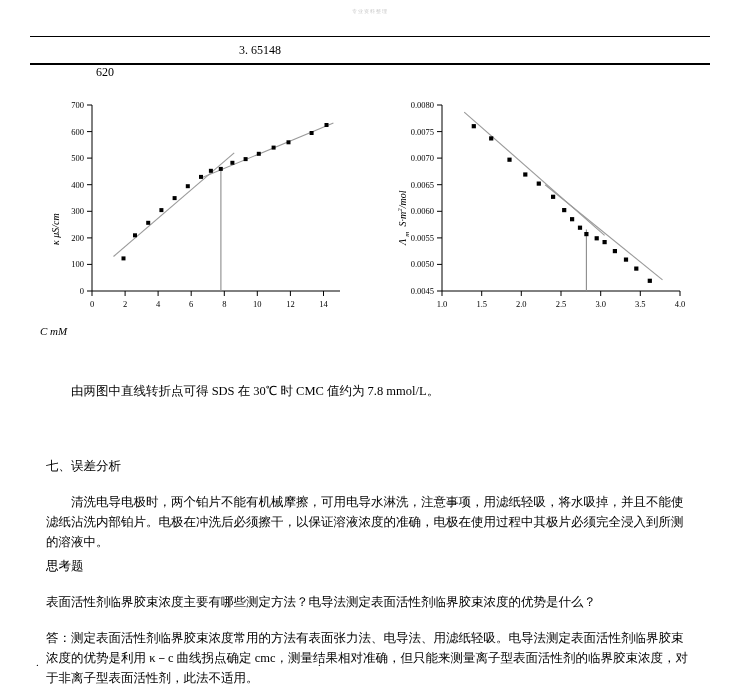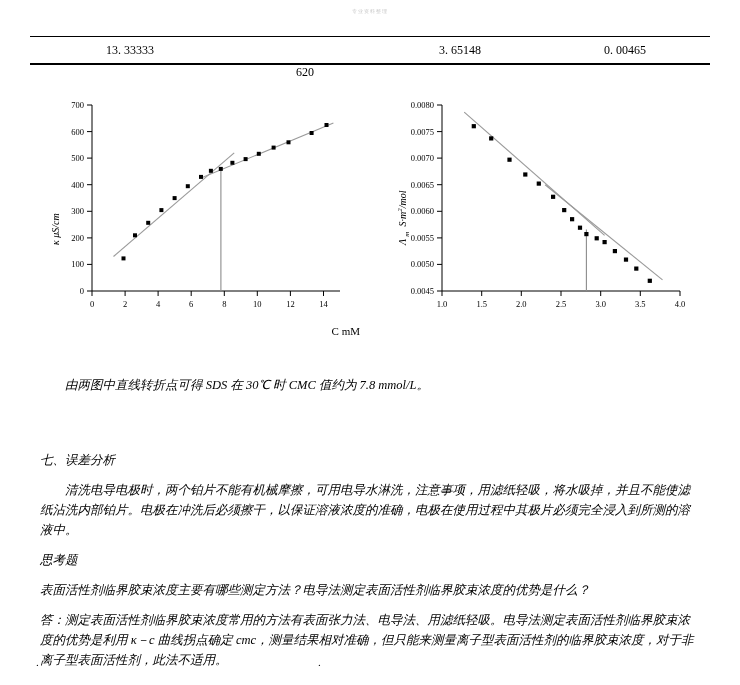--- a/index.html
+++ b/index.html
@@ -28,46 +28,44 @@
   .c2{width:150px;margin-top:44px;}
   .c3{width:160px;}
   .c4{width:170px;}
 
   
   .charts{position:absolute;top:95px;left:0;width:740px;height:240px;}
   .chart{position:absolute;top:0;}
   .chart-left{left:40px;}
   .chart-right{left:380px;}
   .axis-title{
-    font-size:11px;text-align:right;
+    font-style:italic;font-size:11px;text-align:left;
   }
   .ylab{
     position:absolute;font-size:10px;font-style:italic;
     transform:rotate(-90deg);transform-origin:left top;white-space:nowrap;
   }
   .ind2{text-indent:2em;}
   .blk{position:absolute;width:680px;left:30px;font-size:12.5px;line-height:20px;}
-  .blk p{margin:10px;font-style:italic;}
+  .blk p{margin:16px;}
 
   .dot{position:absolute;font-size:11px;color:#000;}
 </style>
 </head>
 <body>
 
 <div class="page">
 
   <div class="watermark">专业资料整理</div>
 
   <div class="tbl-wrap">
     <div class="tbl-rule"></div>
     <div class="tbl-row">
-      <div class="tbl-cell c1">13. 33333</div>
       <div class="tbl-cell c2">620</div>
       <div class="tbl-cell c3">3. 65148</div>
-      <div class="tbl-cell c4">0. 00465</div>
     </div>
     <div class="tbl-rule thick"></div>
   </div>
 
   <div class="charts">
 
     <div class="chart chart-left">
       <svg width="320" height="230" viewBox="0 0 320 230">
 
         <line x1="52" y1="10" x2="52" y2="196" stroke="#000" stroke-width="1"></line>

